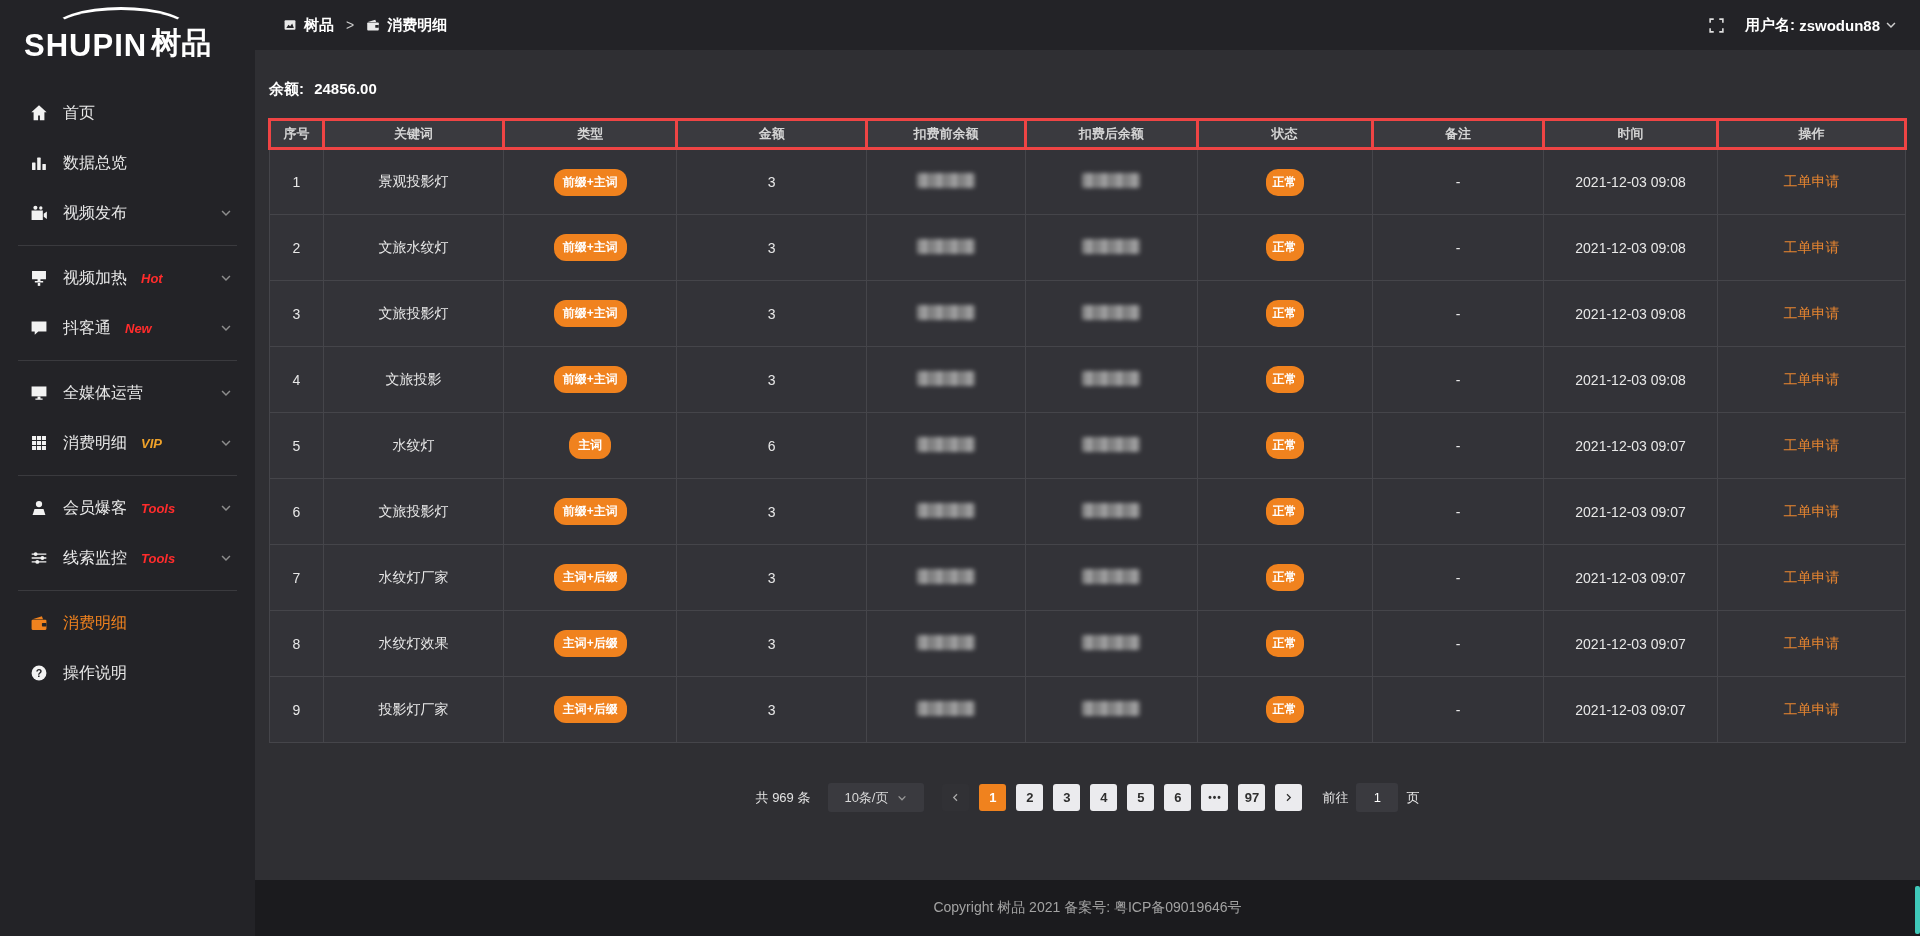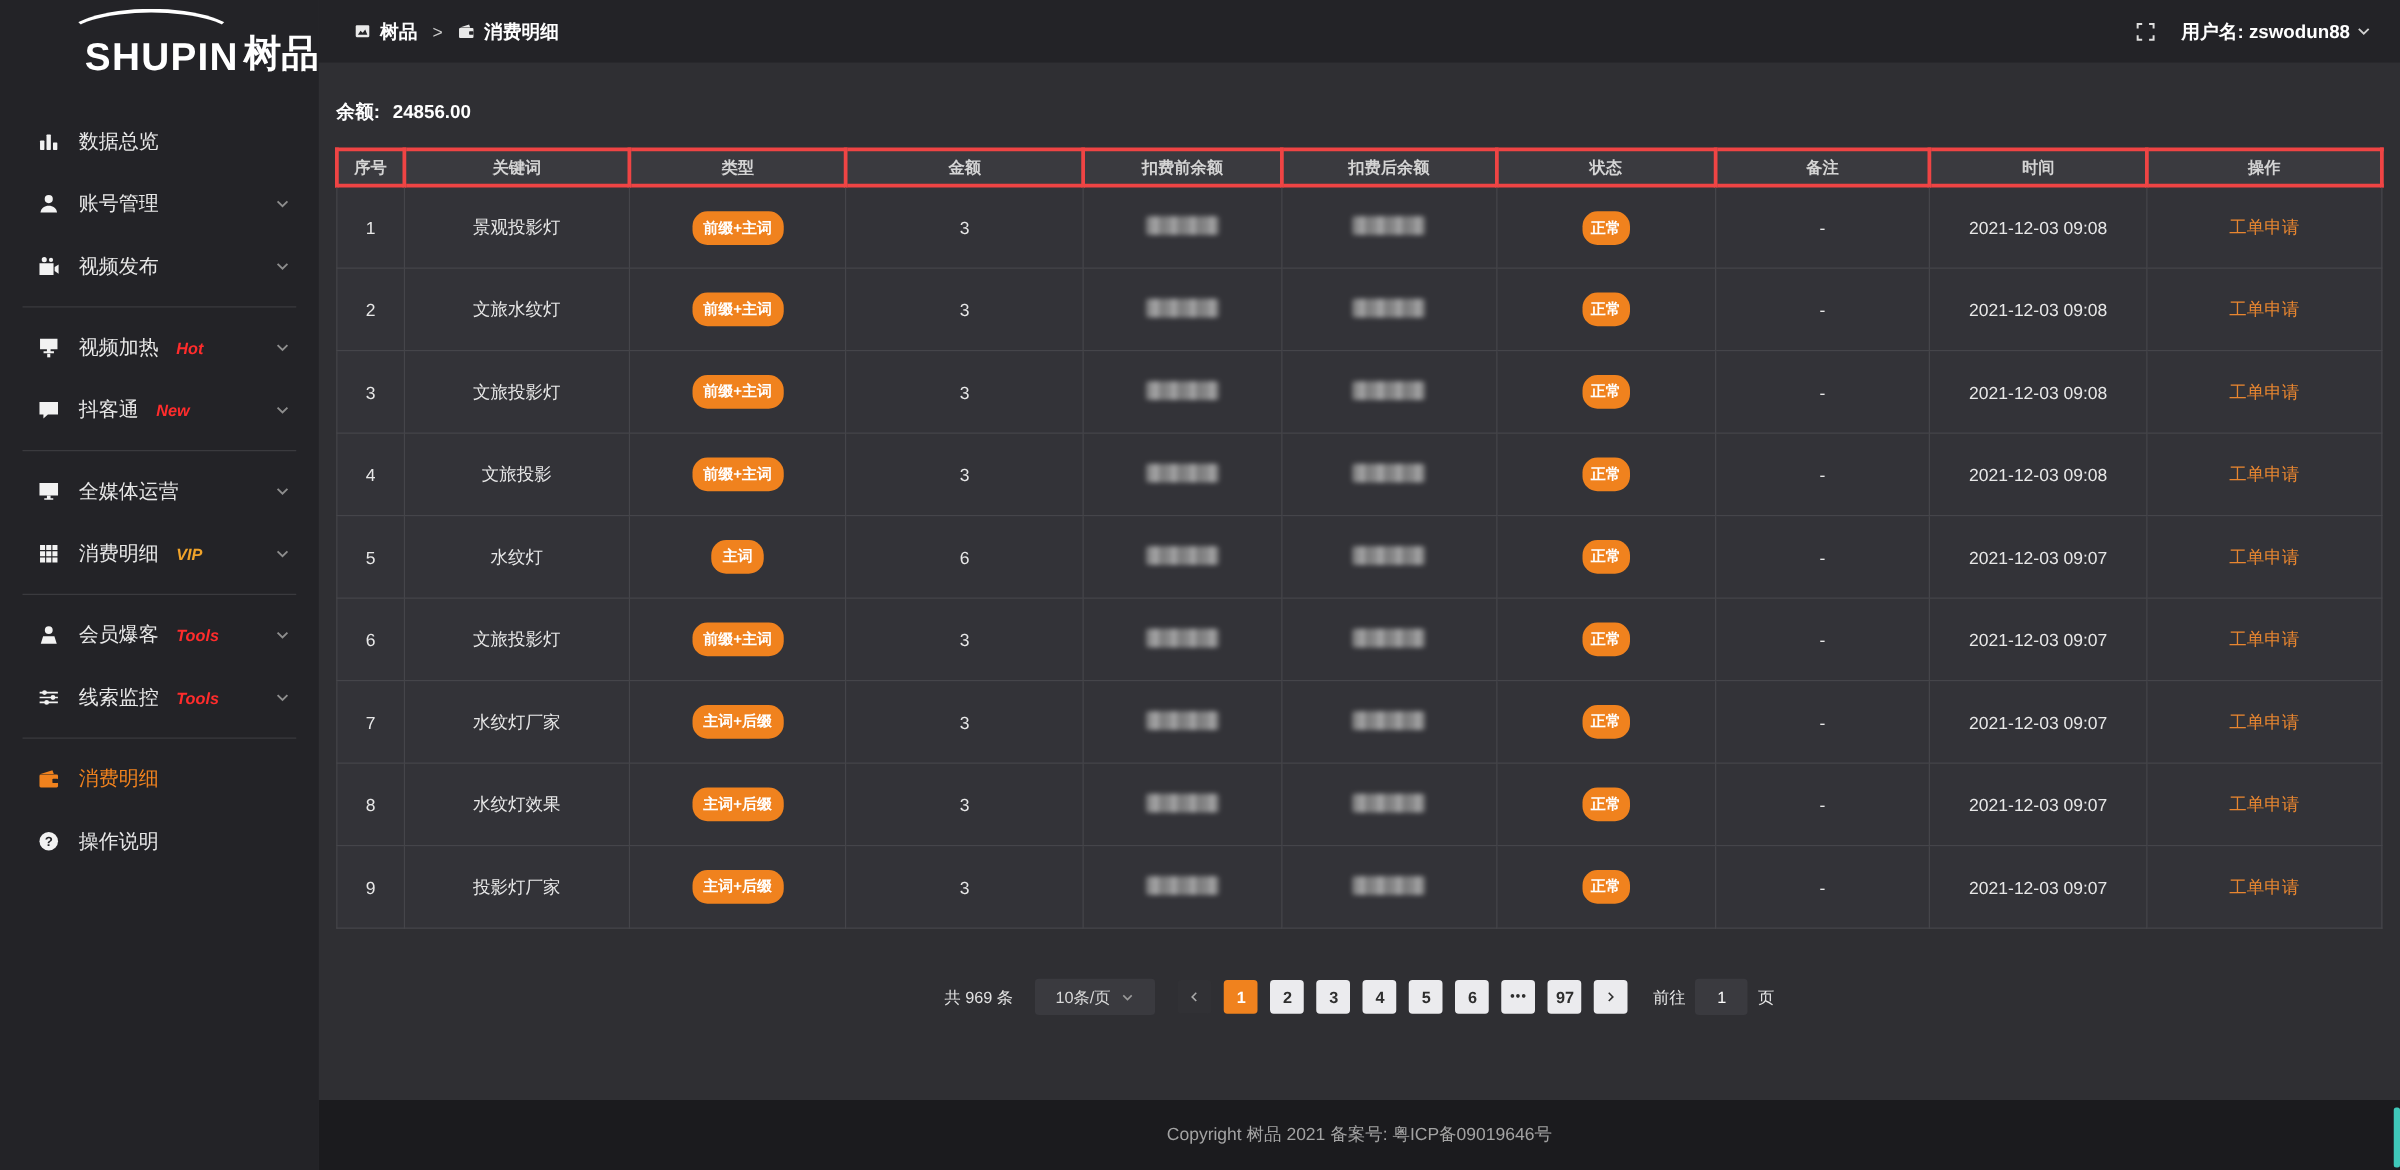--- a/index.html
+++ b/index.html
@@ -6,21 +6,21 @@
   html,body { width:1920px; height:936px; }
   body {
     background:#2f2f33;
     font-family:"Liberation Sans","DejaVu Sans",sans-serif;
     overflow:hidden; position:relative; color:#e8e8e8;
   }
   svg { display:block; width:100%; height:100%; }
 
   
   .sidebar { position:absolute; left:0; top:0; width:255px; height:936px; background:#232327; z-index:3; }
-  .logo { height:74px; display:flex; align-items:flex-end; padding:0 0 10px 24px; position:relative;justify-content:flex-end; }
+  .logo { height:74px; display:flex; align-items:flex-end; padding:0 0 10px 24px; position:relative; }
   .logo-arc { position:absolute; top:7px; left:52px; width:138px; height:46px;
     border:3px solid transparent; border-top:3px solid #ffffff; border-radius:50%; }
   .logo-en { color:#fff; font-size:31px; font-weight:800; letter-spacing:1px; }
   .logo-cn { color:#fff; font-size:30px; font-weight:800; margin-left:4px; }
   .menu { padding-top:14px; }
   .menu-item { height:50px; display:flex; align-items:center; padding:0 22px 0 30px;
     color:#e8e8e8; font-size:16px; cursor:pointer; }
   .menu-item .icon { width:18px; height:18px; margin-right:15px; color:#f2f2f2; flex:none; }
   .menu-item.active { color:#f0821e; }
   .menu-item.active .icon { color:#f0821e; }
@@ -87,40 +87,34 @@
 <aside class="sidebar">
   <div class="logo">
     <span class="logo-arc"></span>
     <span class="logo-en">SHUPIN</span>
     <span class="logo-cn">树品</span>
   </div>
   <nav class="menu">
       <div class="menu-item">
         <span class="icon">
           <svg viewBox="0 0 16 16" fill="currentColor">
+            <path d="M8 1.2 1.2 7.4h2v7.1h4v-4.3h1.6v4.3h4V7.4h2z"></path>
+          </svg>
+        </span>
+        <span>首页</span>
+      </div>
+      <div class="menu-item">
+        <span class="icon">
+          <svg viewBox="0 0 16 16" fill="currentColor">
             <rect x="1.8" y="7.5" width="3.1" height="6.7" rx=".5"></rect>
             <rect x="6.4" y="3.2" width="3.1" height="11" rx=".5"></rect>
             <rect x="11" y="8.8" width="3.1" height="5.4" rx=".5"></rect>
           </svg>
         </span>
         <span>数据总览</span>
-      </div>
-      <div class="menu-item">
-        <span class="icon">
-          <svg viewBox="0 0 16 16" fill="currentColor">
-            <circle cx="8" cy="4.7" r="2.9"></circle>
-            <path d="M2.1 14.3c.4-3.1 2.9-4.8 5.9-4.8s5.5 1.7 5.9 4.8z"></path>
-          </svg>
-        </span>
-        <span>账号管理</span>
-        <span class="mi-chevron">
-          <svg viewBox="0 0 16 16" fill="none" stroke="currentColor" stroke-width="1.7">
-            <path d="M3.5 5.8 8 10.3l4.5-4.5"></path>
-          </svg>
-        </span>
       </div>
       <div class="menu-item">
         <span class="icon">
           <svg viewBox="0 0 16 16" fill="currentColor">
             <circle cx="4.8" cy="3.3" r="1.8"></circle>
             <circle cx="9.6" cy="3.5" r="1.5"></circle>
             <path d="M1.4 5.8h10v8.4h-10z"></path>
             <path d="M12.2 8.6 15 6.7v6.6l-2.8-1.9z"></path>
           </svg>
         </span>

